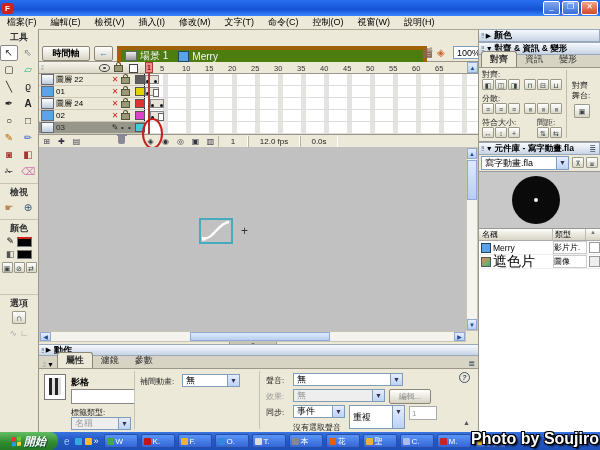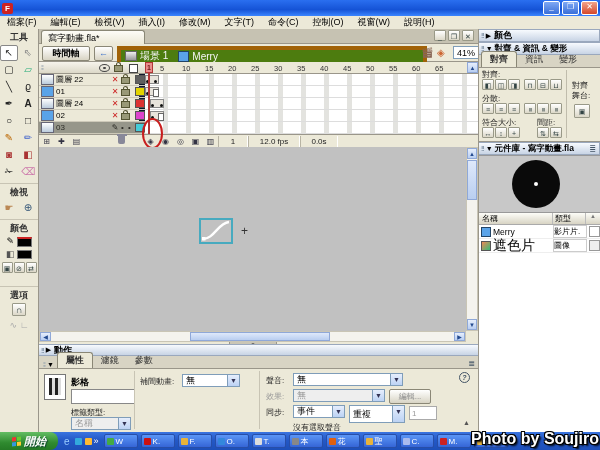--- a/index.html
+++ b/index.html
@@ -28,21 +28,21 @@
   .doctab{position:absolute;left:2px;top:1px;width:104px;height:14px;background:linear-gradient(#fdfcf7,#ece9d8);border:1px solid #8a8776;border-bottom:none;border-radius:3px 3px 0 0;font-size:9px;line-height:14px;padding-left:6px;box-sizing:border-box}
   .editbar{left:0;top:15px;width:439px;height:18px;background:#ece9d8;border-bottom:1px solid #9a968a;box-sizing:border-box}
   .btn3d{background:linear-gradient(#fff,#d8d4c4);border:1px solid #8a8776;border-radius:2px;text-align:center}
   .crumb{background:#4d7c0f;border:4px solid #a16207;color:#f6f6f6;font-size:10px}
   .selbox{background:#fff;border:1px solid #7f9db9;font-size:9px;display:flex;align-items:center;box-sizing:border-box}
   .selbox .v{flex:1;padding-left:3px;white-space:nowrap;overflow:hidden}
   .selbox .a{width:11px;height:100%;background:linear-gradient(#e6eefc,#bcd2f4);border-left:1px solid #7f9db9;text-align:center;font-size:7px;line-height:11px;color:#335}
   .selbox.dis{background:#eeeeee;color:#999}
   
   .tl{left:0;top:33px;width:439px;height:85px;background:#ece9d8;border-bottom:1px solid #808080;box-sizing:border-box}
-  .lcol{position:absolute;left:0;top:0;width:106px;height:70px;border-right:6px solid #0f172a;box-sizing:border-box}
+  .lcol{position:absolute;left:0;top:0;width:106px;height:70px;border-right:1px solid #0f172a;box-sizing:border-box}
   .lhdr{position:absolute;left:0;top:0;width:106px;height:12px;border-bottom:1px solid #9a968a;box-sizing:border-box;background:linear-gradient(#f6f4ec,#dcd8c8)}
   .lrow{position:absolute;left:0;width:106px;height:12px;border-bottom:1px solid #cdc9b9;box-sizing:border-box;font-size:8px;display:flex;align-items:center}
   .lrow .nm{flex:1;white-space:nowrap;overflow:hidden}
   .lrow.active{background:#96968a;color:#2e2e28}
   .licon{width:11px;height:9px;background:linear-gradient(#fff,#bcd); border:1px solid #667;margin:0 2px;display:inline-block}
   .eye{display:inline-block;width:9px;height:6px;border:1px solid #444;border-radius:50%;position:relative}
   .eye:after{content:"";position:absolute;left:3px;top:1.5px;width:2.5px;height:2.5px;background:#444;border-radius:50%}
   .lock{display:inline-block;width:7px;height:5px;background:#997;border:1px solid #553;position:relative;margin-top:3px}
   .lock:before{content:"";position:absolute;left:1px;top:-4px;width:3px;height:3px;border:1px solid #553;border-bottom:none;border-radius:3px 3px 0 0}
   .osq{display:inline-block;width:7px;height:7px;border:1px solid #444;background:#fff}
@@ -148,54 +148,46 @@
     <div style="height:13px">
       <span style="font-size:9px;color:#555">◧</span>
       <span class="chip" style="background: rgb(0, 0, 0);"></span>
     </div>
     <div style="height:12px;display:flex;justify-content:center;gap:1px">
       <span class="smallbtn" style="width:11px">▣</span>
       <span class="smallbtn" style="width:11px">⊘</span>
       <span class="smallbtn" style="width:11px">⇄</span>
     </div>
   </div>
-  <div class="tsec" style="border-top:1px solid #c8c4b4;margin-top:12px">選項</div>
+  <div class="tsec" style="border-top:1px solid #c8c4b4;margin-top:20px">選項</div>
   <div style="text-align:center">
     <span class="smallbtn" style="width:14px;height:13px;line-height:13px;font-size:9px">∩</span>
     <div style="margin-top:4px;color:#aaa;font-size:9px">
       <span>∿</span>
       <span>∟</span>
     </div>
   </div>
 </div>
 
 <div class="p center">
 
-  <div class="p doctabs">
-    <div class="doctab">寫字動畫.fla*</div>
-    <span style="position:absolute;right:4px;top:1px;display:flex;gap:2px">
-      <span class="smallbtn">_</span>
-      <span class="smallbtn">❐</span>
-      <span class="smallbtn">✕</span>
-    </span>
-  </div>
 
   <div class="p editbar">
     <span class="p btn3d" style="left:3px;top:2px;width:46px;height:13px;line-height:13px;font-weight:bold">時間軸</span>
     <span class="p btn3d" style="left:55px;top:2px;width:17px;height:13px;line-height:12px;color:#47c;font-weight:bold">←</span>
     <span class="p crumb flex" style="left:78px;top:2px;width:298px;height:12px;padding-left:4px">
       <span style="width:10px;height:8px;background:linear-gradient(#eee,#999);border:1px solid #666;margin-right:3px"></span>
       <span>場景 1</span>
       <span style="width:9px;height:9px;background:#5aa3e8;border:1px solid #246;margin:0 3px 0 10px"></span>
       <span>Merry</span>
     </span>
     <span class="p" style="left:382px;top:3px;font-size:10px;color:#865">🎬︎</span>
     <span class="p" style="left:398px;top:3px;font-size:10px;color:#c63">◈</span>
     <span class="p selbox" style="left:414px;top:2px;width:50px;height:13px">
-      <span class="v">41%</span>
+      <span class="v">100%</span>
         <span class="a">▼</span>
     </span>
   </div>
 
   <div class="p tl">
 
     <div class="lcol">
       <div class="lhdr">
         <span class="grip">⁞⁞</span>
         <span class="p" style="left:60px;top:2px"><span class="eye"></span></span>
@@ -376,21 +368,21 @@
       <span class="p selbox dis" style="left:254px;top:20px;width:92px;height:13px">
         <span class="v" style="color:#999">無</span>
           <span class="a">▼</span>
       </span>
       <span class="p btn3d" style="left:350px;top:20px;width:40px;height:13px;line-height:13px;font-size:8px;color:#888">編輯...</span>
       <span class="p lbl8" style="left:227px;top:38px">同步:</span>
       <span class="p selbox" style="left:254px;top:36px;width:52px;height:13px">
         <span class="v">事件</span>
           <span class="a">▼</span>
       </span>
-      <span class="p selbox" style="left:310px;top:36px;width:56px;height:18px">
+      <span class="p selbox" style="left:310px;top:36px;width:56px;height:24px">
         <span class="v">重複</span>
           <span class="a">▼</span>
       </span>
       <input class="p" style="left: 370px; top: 37px; width: 22px; height: 10px; border: 1px solid rgb(170, 170, 170); font-size: 8px; color: rgb(153, 153, 153);" value="1">
       <span class="p lbl8" style="left:254px;top:53px">沒有選取聲音</span>
       <span class="p infoi" style="left:420px;top:3px">?</span>
       <span class="p" style="left:424px;top:50px;font-size:7px;color:#555">▲</span>
     </div>
   </div>
 </div>
@@ -441,20 +433,28 @@
     <span class="p lbl8" style="left:93px;top:22px">舞台:</span>
     <span class="p smallbtn" style="left:95px;top:36px;width:16px;height:14px;line-height:14px">▣</span>
   </div>
 
   <div class="phdr" style="width:121px;height:13px">
     <span class="grip">⁞⁞</span>
     <span style="font-size:7px;margin-right:2px">▼</span>
     <span style="font-size:8.5px;white-space:nowrap">元件庫 - 寫字動畫.fla</span>
     <span class="pmenu">≣</span>
   </div>
+  <div style="position:relative;width:121px;height:16px">
+    <span class="p selbox" style="left:2px;top:1px;width:88px;height:14px">
+      <span class="v">寫字動畫.fla</span>
+        <span class="a">▼</span>
+    </span>
+    <span class="p smallbtn" style="left:93px;top:2px">⊼</span>
+    <span class="p smallbtn" style="left:107px;top:2px">⧈</span>
+  </div>
   <div style="position:relative;width:121px;height:58px;background:#c8c8c8;border-top:1px solid #999;border-bottom:1px solid #999;box-sizing:border-box">
     <span class="p" style="left:33px;top:4px;width:48px;height:48px;background:#0a0a0a;border-radius:50%">
       <span class="p" style="left:22px;top:22px;width:4px;height:4px;background:#fff;border-radius:50%"></span>
     </span>
   </div>
   <div style="position:relative;width:121px;height:12px;background:linear-gradient(#fdfdf8,#d8d4c4);border-bottom:1px solid #aaa;box-sizing:border-box;display:flex;font-size:8px">
     <span style="width:74px;border-right:1px solid #bbb;padding-left:3px;box-sizing:border-box">名稱</span>
     <span style="width:33px;border-right:1px solid #bbb;padding-left:2px;box-sizing:border-box">類型</span>
     <span style="flex:1;text-align:center;font-size:6px;color:#777">▲</span>
   </div>

